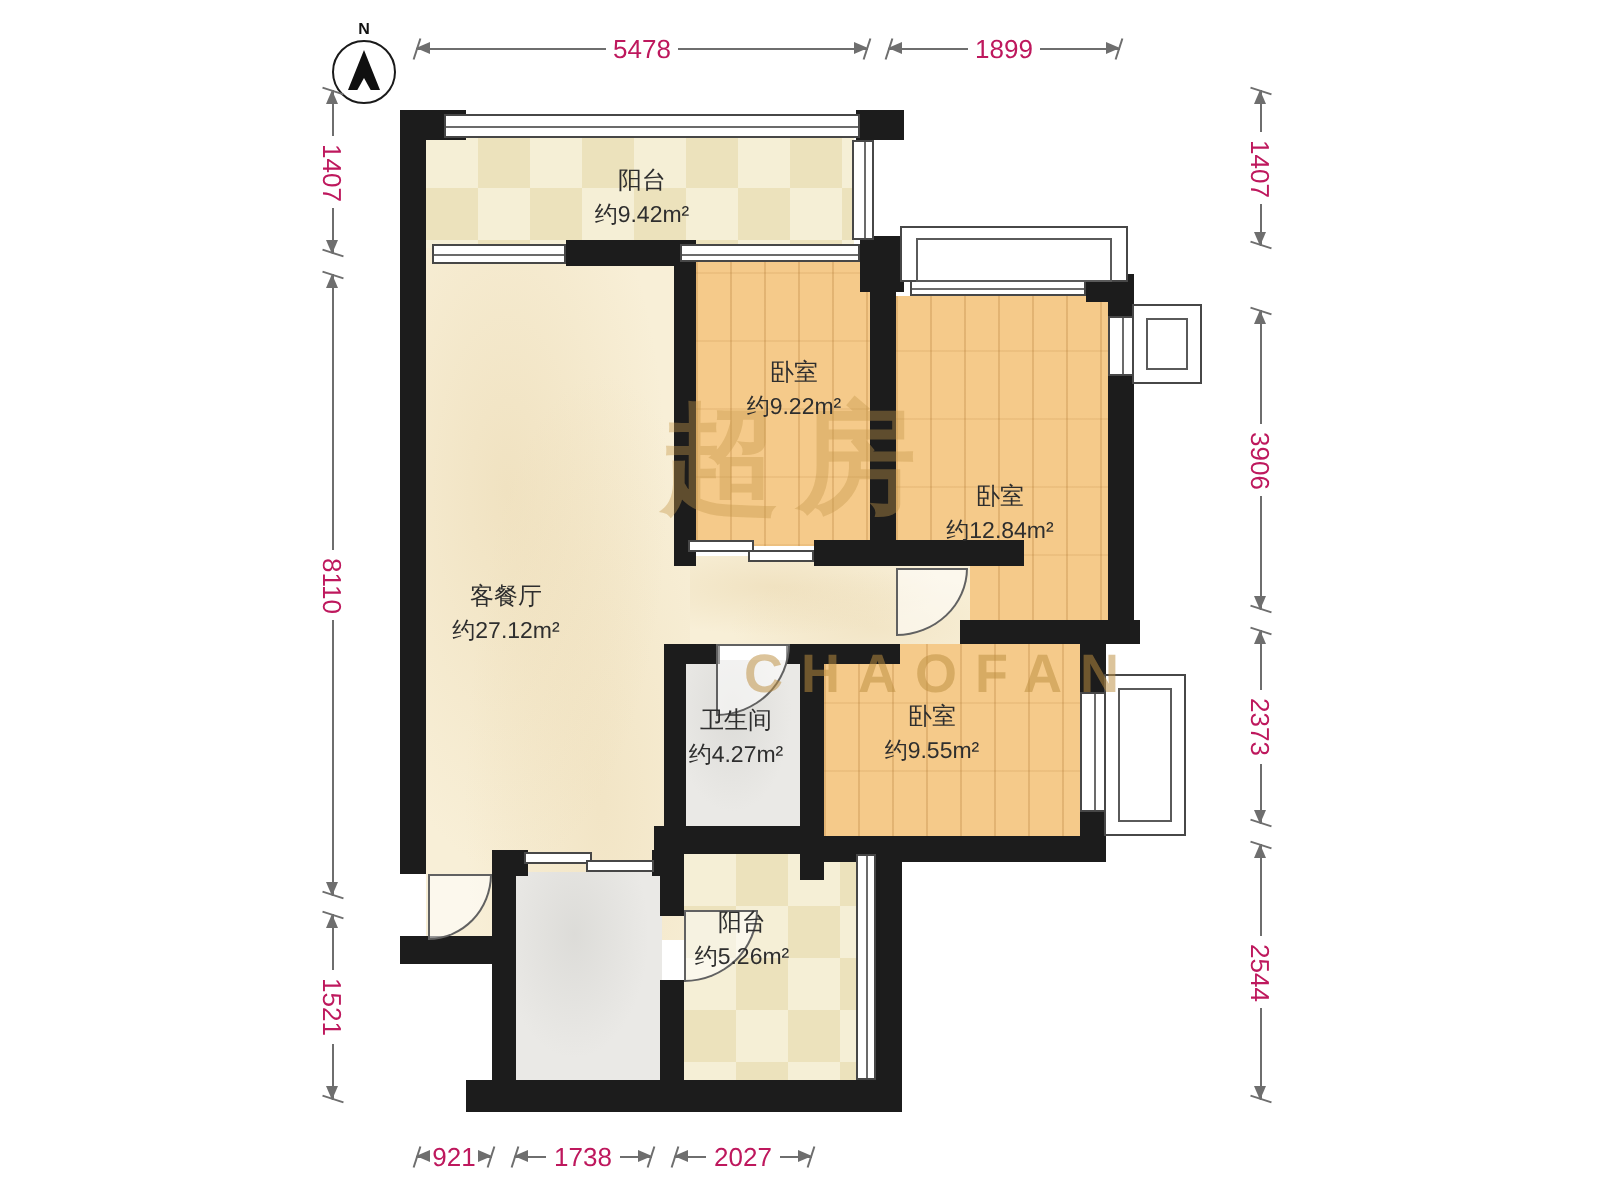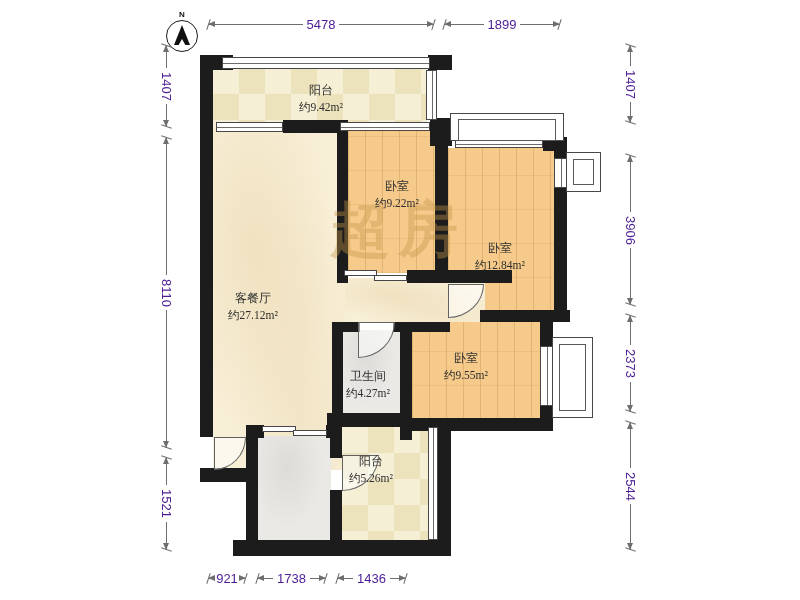--- a/index.html
+++ b/index.html
@@ -24,25 +24,25 @@
   .win3.v::after{content:'';position:absolute;top:0;bottom:0;left:50%;width:1px;background:#6b6b6b;}
   
   .bayo{position:absolute;background:#fff;border:1.2px solid #474747;}
   .bayi{position:absolute;border:1px solid #5a5a5a;background:#fff;}
   
   .sl{position:absolute;background:#fff;border:1px solid #474747;}
   
   .door{position:absolute;border:1.2px solid #616161;background:rgba(255,255,255,.55);}
   
   .rlab{position:absolute;width:120px;text-align:center;color:#2e2e2e;font-size:12px;line-height:1.45;}
-  .rlab .ar{font-size:11.5px;font-family:Liberation Serif, serif;}
+  .rlab .ar{font-size:11.5px;}
   
   .wm{position:absolute;color:rgba(198,153,74,.40);font-weight:700;pointer-events:none;white-space:nowrap;}
   
-  .dh,.dv{position:absolute;display:flex;align-items:center;color:#4c1d95;font-size:13px;}
+  .dh,.dv{position:absolute;display:flex;align-items:center;color:#be185d;font-size:13px;}
   .dh{height:16px;}
   .dv{width:16px;flex-direction:column;}
   .dh i,.dv i{position:relative;flex:1;background:#6e6e6e;display:block;}
   .dh i{height:1px;}
   .dv i{width:1px;}
   .dh b,.dv b{font-weight:400;white-space:nowrap;}
   .dh b{padding:0 4px;}
   .dv b{padding:4px 0;writing-mode:vertical-rl;}
   .dh i.l::before{content:'';position:absolute;left:0;top:-3px;border-top:3px solid transparent;border-bottom:3px solid transparent;border-right:7px solid #6e6e6e;}
   .dh i.r::before{content:'';position:absolute;right:0;top:-3px;border-top:3px solid transparent;border-bottom:3px solid transparent;border-left:7px solid #6e6e6e;}
@@ -133,20 +133,21 @@
   <div class="sl" style="left:374px;top:275px;width:33px;height:6px"></div>
   <div class="sl" style="left:262px;top:426px;width:34px;height:6px"></div>
   <div class="sl" style="left:293px;top:430px;width:34px;height:6px"></div>
 
   <div class="door" style="left:214px;top:437px;width:32px;height:33px;border-radius:0 0 100% 0"></div>
   <div class="door" style="left:448px;top:284px;width:36px;height:34px;border-radius:0 0 100% 0"></div>
   <div class="door" style="left:358px;top:322px;width:37px;height:36px;border-radius:0 0 100% 0"></div>
   <div class="door" style="left:342px;top:455px;width:37px;height:36px;border-radius:0 0 100% 0"></div>
 
   <div class="wm" style="left:330px;top:190px;font-size:60px;letter-spacing:8px">超房</div>
+  <div class="wm" style="left:372px;top:322px;font-size:27px;letter-spacing:9px;color:rgba(188,142,64,.52)">CHAOFAN</div>
 
   <div class="rlab" style="left:261px;top:82px">
     <span>阳台</span><br>
     <span class="ar">约9.42m²</span>
   </div>
   <div class="rlab" style="left:193px;top:290px">
     <span>客餐厅</span><br>
     <span class="ar">约27.12m²</span>
   </div>
   <div class="rlab" style="left:337px;top:178px">
@@ -154,21 +155,21 @@
     <span class="ar">约9.22m²</span>
   </div>
   <div class="rlab" style="left:440px;top:240px">
     <span>卧室</span><br>
     <span class="ar">约12.84m²</span>
   </div>
   <div class="rlab" style="left:406px;top:350px">
     <span>卧室</span><br>
     <span class="ar">约9.55m²</span>
   </div>
-  <div class="rlab" style="left:308px;top:368px">
+  <div class="rlab" style="left:308px;top:352px">
     <span>卫生间</span><br>
     <span class="ar">约4.27m²</span>
   </div>
   <div class="rlab" style="left:311px;top:453px">
     <span>阳台</span><br>
     <span class="ar">约5.26m²</span>
   </div>
 
   <div class="dh" style="left:208px;top:16px;width:226px">
     <i class="l"></i>
@@ -186,21 +187,21 @@
       <b>921</b>
       <i class="r"></i>
     </div>
   <div class="dh" style="left:257px;top:570px;width:69px">
     <i class="l"></i>
       <b>1738</b>
       <i class="r"></i>
     </div>
   <div class="dh" style="left:337px;top:570px;width:69px">
     <i class="l"></i>
-      <b>1436</b>
+      <b>2027</b>
       <i class="r"></i>
     </div>
 
   <div class="dv" style="left:158px;top:45px;height:82px">
     <i class="t"></i>
       <b>1407</b>
       <i class="b"></i>
     </div>
   <div class="dv" style="left:158px;top:137px;height:311px">
     <i class="t"></i>

